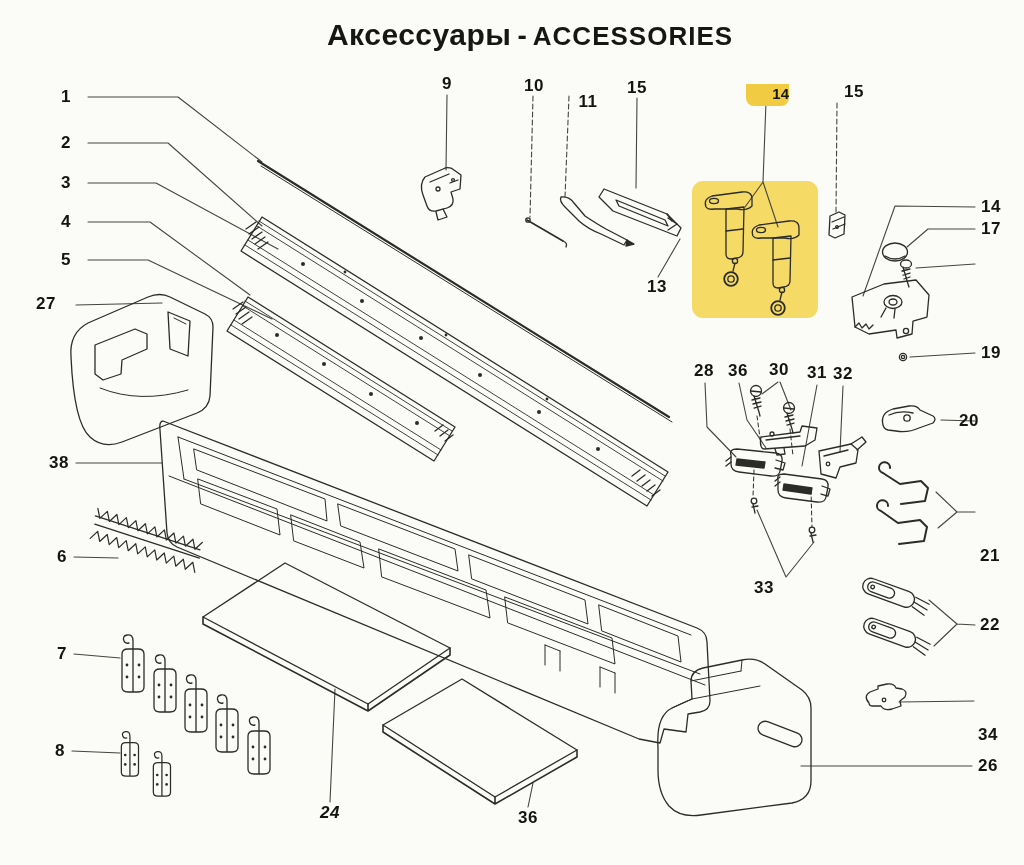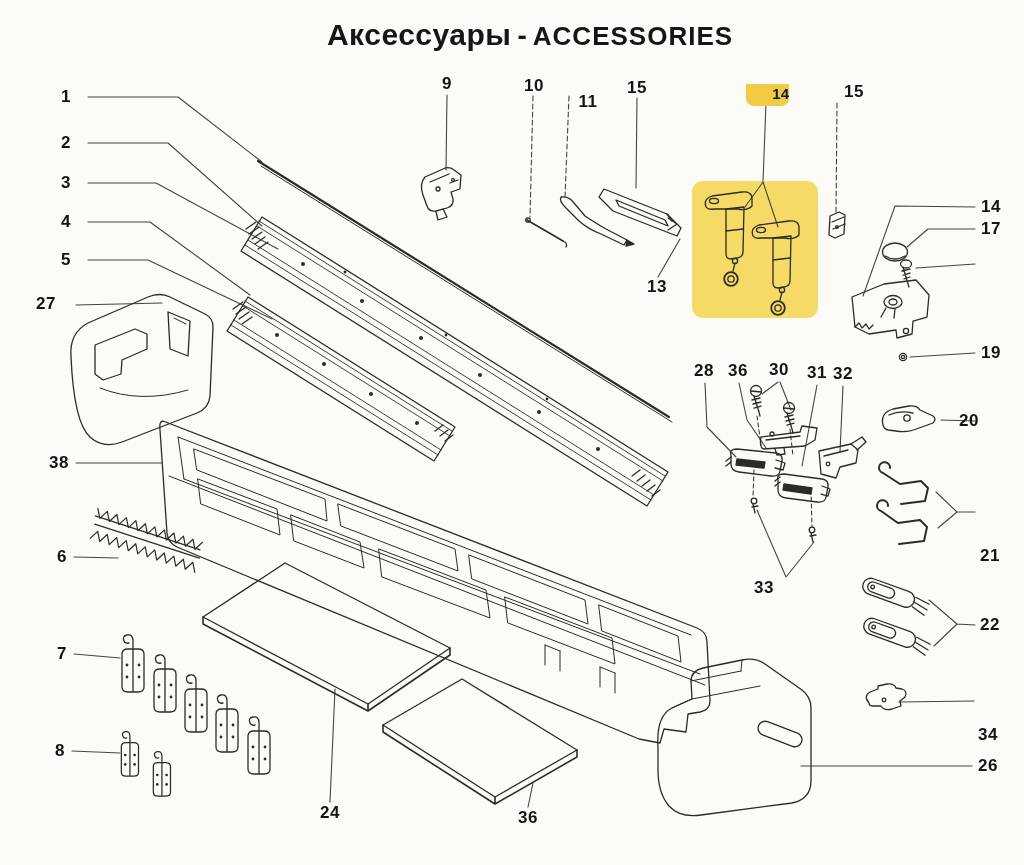--- a/index.html
+++ b/index.html
@@ -406,16 +406,16 @@
       <div class="callout" style="left: 990px; top: 512px; margin-top: 44px;">21</div>
       <div class="callout" style="left: 990px; top: 625px;">22</div>
       <div class="callout" style="left: 988px; top: 701px; margin-top: 34px;">34</div>
       <div class="callout" style="left: 988px; top: 766px;">26</div>
       <div class="callout" style="left: 704px; top: 371px;">28</div>
       <div class="callout" style="left: 738px; top: 371px;">36</div>
       <div class="callout" style="left: 779px; top: 370px;">30</div>
       <div class="callout" style="left: 817px; top: 373px;">31</div>
       <div class="callout" style="left: 843px; top: 374px;">32</div>
       <div class="callout" style="left: 764px; top: 588px;">33</div>
-      <div class="callout" style="left: 330px; top: 813px;">24</div>
+      <div class="callout" style="left: 330px; top: 813px; font-style: italic;">24</div>
       <div class="callout" style="left: 528px; top: 818px;">36</div>
     </div>
 </div>
 
 </body></html>

